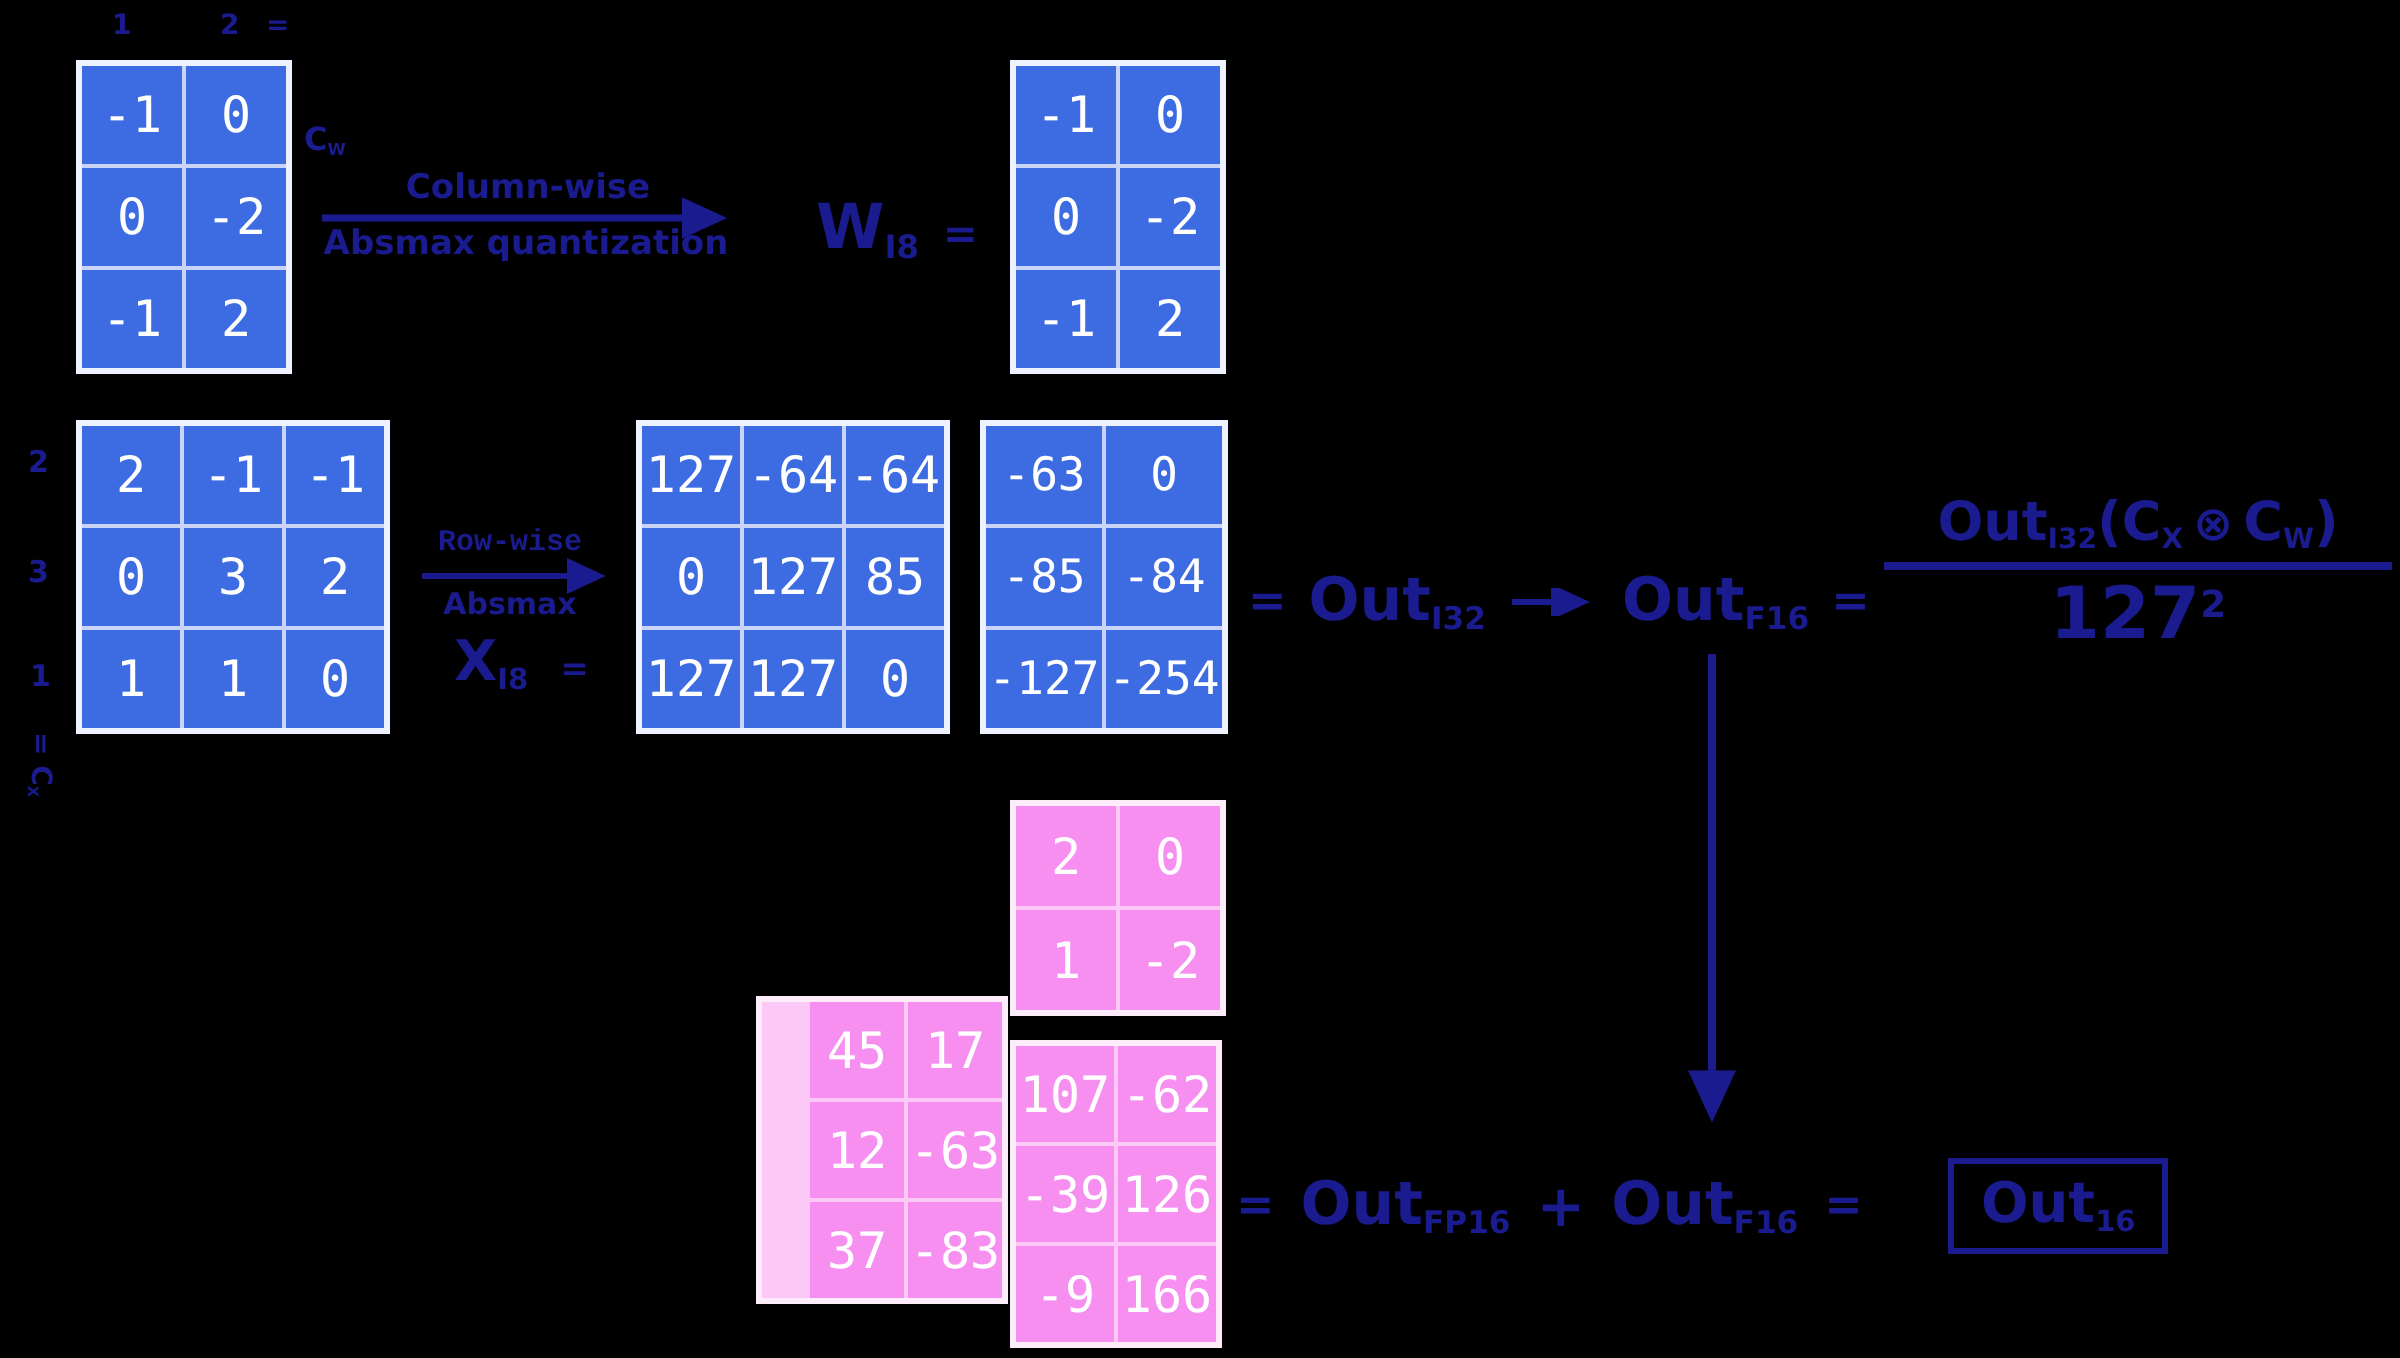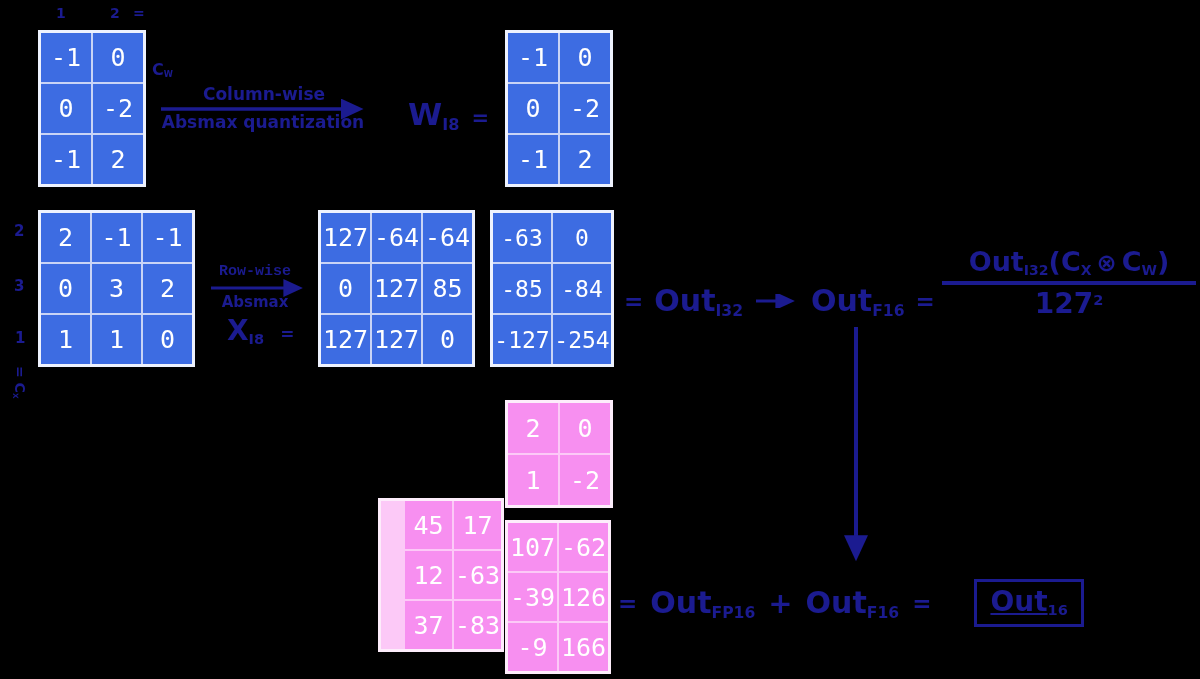--- a/index.html
+++ b/index.html
@@ -21,21 +21,21 @@
   .matrix.small-font .cell{font-size:23px;}
   
   .lbl{position:absolute;font-weight:800;color:#1b1b90;white-space:nowrap;}
   .center{text-align:center;}
   .sub{font-size:0.52em;vertical-align:-0.3em;font-weight:800;}
   .sup{font-size:0.52em;vertical-align:0.55em;font-weight:800;}
   .eqsym{font-weight:800;}
   .row-flex{display:flex;align-items:center;}
   .fraction{display:flex;flex-direction:column;align-items:center;}
   .frac-bar{height:4px;background:#1b1b90;width:100%;margin:3px 0 2px 0;}
-  .result-box{border:3.5px solid #1b1b90;padding:3px 13px 5px 13px;text-decoration:underline;}
+  .result-box{border:3.5px solid #1b1b90;padding:3px 13px 5px 13px;}
   .rot90{display:inline-block;transform:rotate(90deg);transform-origin:top left;}
 </style>
 </head>
 <body>
 
 <div class="stage">
 
   <svg class="overlay" width="1200" height="679">
     <defs>
       <marker id="ah" markerWidth="7" markerHeight="7" refX="5.2" refY="3" orient="auto">
@@ -124,21 +124,21 @@
     <svg width="46" height="14">
         <line x1="2" y1="7" x2="37" y2="7" stroke="#1b1b90" stroke-width="3" marker-end="url(#ah)"></line>
       </svg>
     <span style="font-size:30px;"><span>Out</span><span class="sub">F16</span></span>
     <span class="eqsym" style="font-size:23px;">=</span>
   </div>
 
   <div class="lbl fraction" style="left:942px;top:246px;width:254px;">
     <span style="font-size:27px;"><span>Out</span><span class="sub">I32</span><span>(</span><span>C</span><span class="sub">X</span><span style="font-size:24px;padding:0 5px;">⊗</span><span>C</span><span class="sub">W</span><span>)</span></span>
     <span class="frac-bar"></span>
-    <span style="font-size:28px;text-align:center;"><span>127</span><span class="sup">2</span></span>
+    <span style="font-size:36px;text-align:center;"><span>127</span><span class="sup">2</span></span>
   </div>
 
   <div class="matrix pink" style="left:505px;top:400px;grid-template-columns:50px 50px;grid-template-rows:50px 50px;">
       <div class="cell">2</div>
       <div class="cell">0</div>
       <div class="cell">1</div>
       <div class="cell">-2</div>
     </div>
 
   <div class="matrix pink" style="left:378px;top:498px;grid-template-columns:47px 47px;grid-template-rows:48px 48px 48px;padding-left:24px;">

